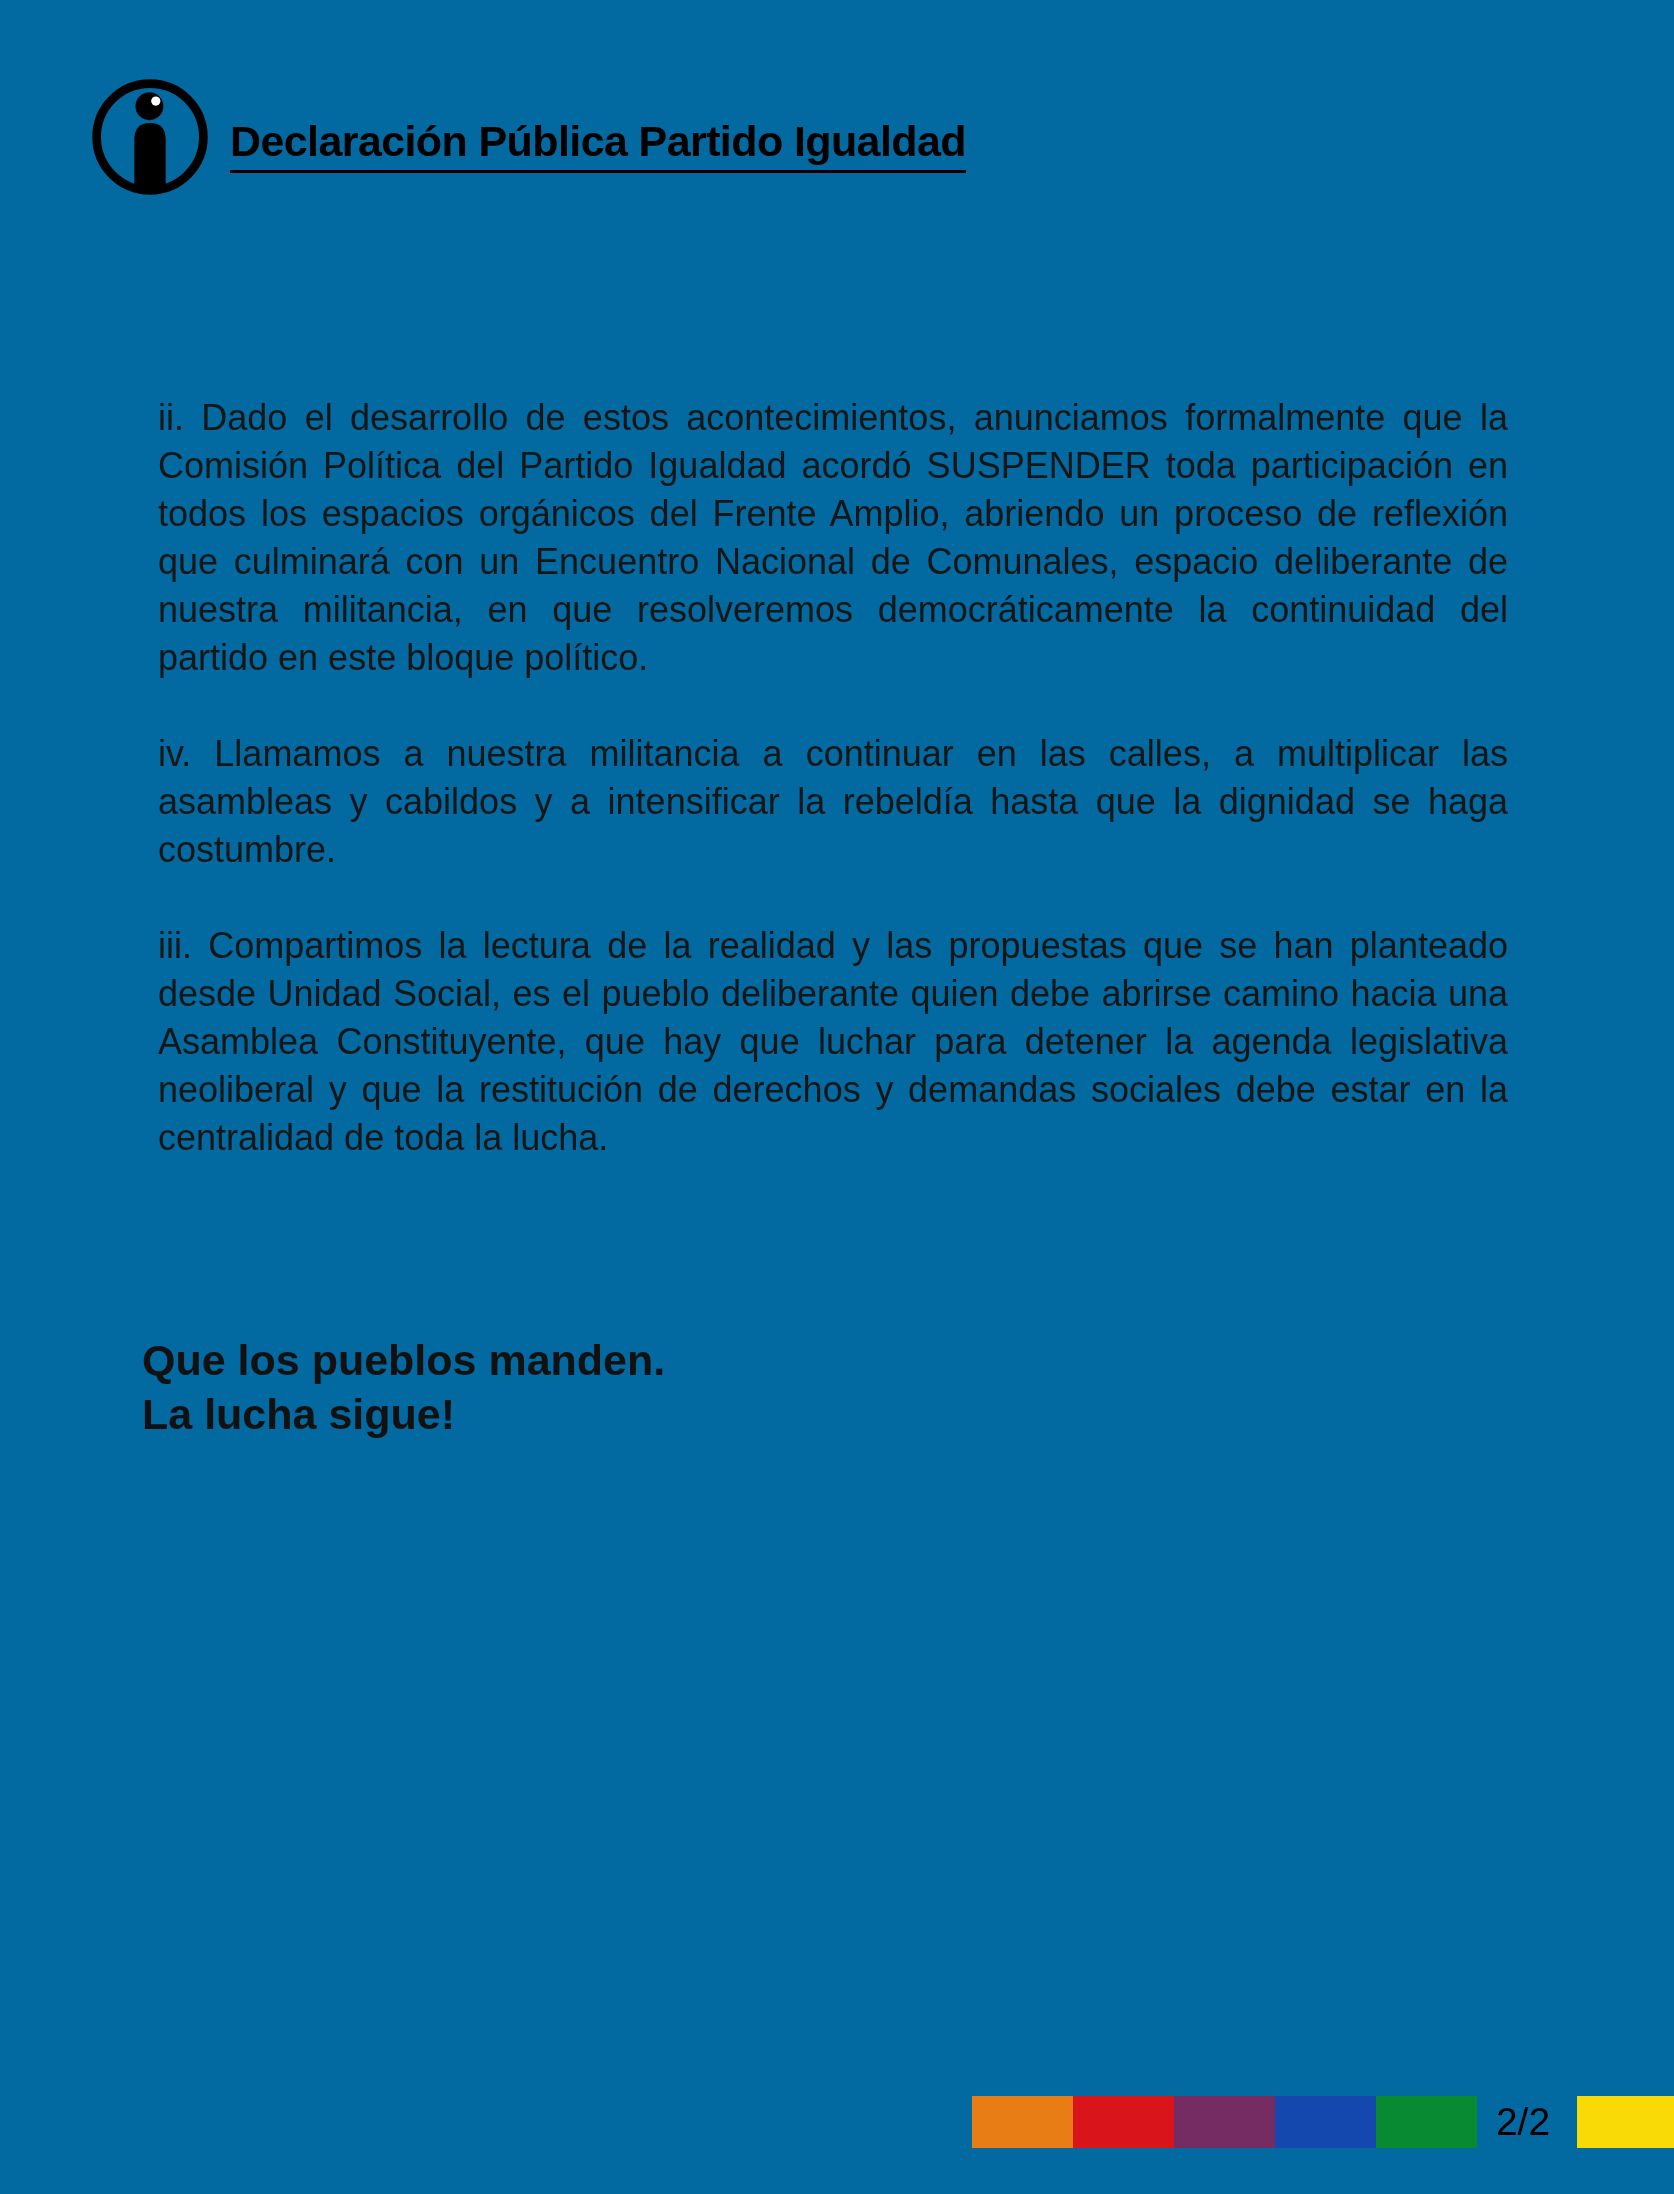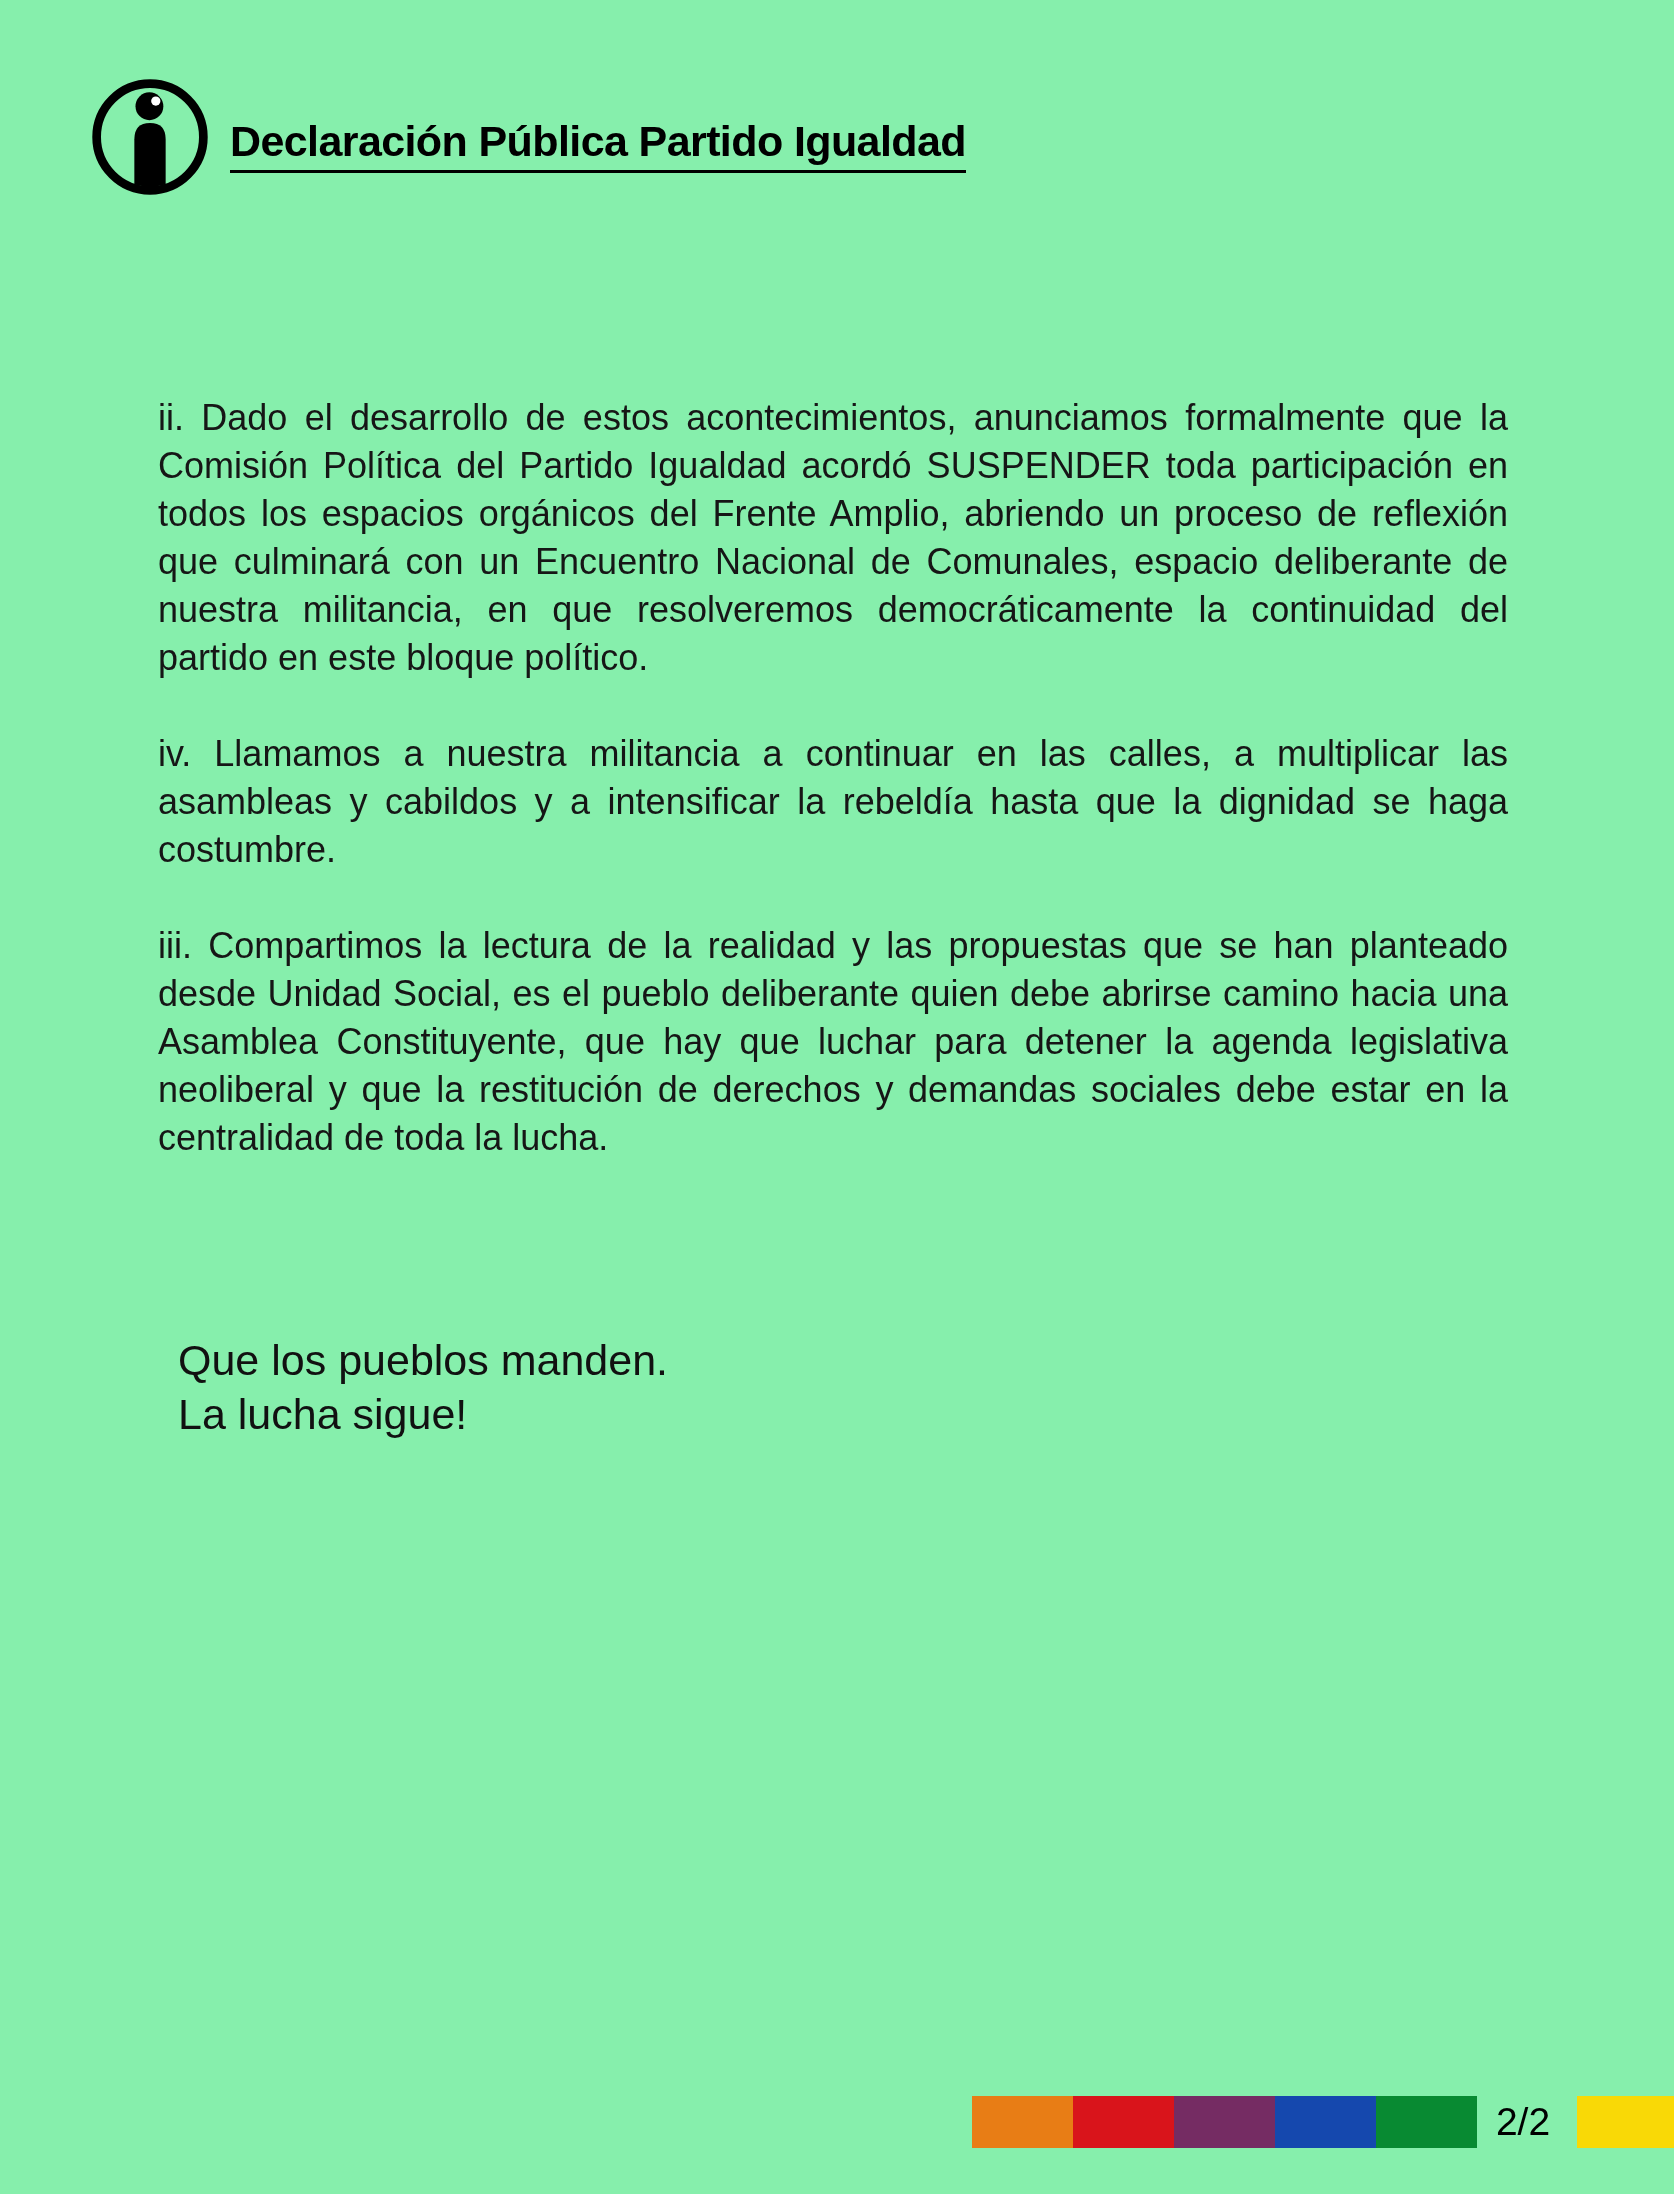--- a/index.html
+++ b/index.html
@@ -4,21 +4,21 @@
 <style>
   html, body {
     margin: 0;
     padding: 0;
     background: #ffffff;
   }
   .page {
     position: relative;
     width: 1674px;
     height: 2194px;
-    background: #86efac;
+    background: #0369a1;
     overflow: hidden;
     font-family: "Liberation Sans", sans-serif;
     color: #161616;
   }
 
   
   .logo {
     position: absolute;
     left: 92px;
     top: 79px;
@@ -59,23 +59,22 @@
     margin-top: 48px;
   }
 
   .slogan {
     position: absolute;
     left: 142px;
     top: 1333px;
     width: 1382px;
     font-size: 43px;
     line-height: 54px;
-    font-weight: normal;
+    font-weight: bold;
     color: #111111;
-    margin-left: 36px;
   }
   .slogan p { margin: 0; }
 
   .dateline {
     position: absolute;
     left: 142px;
     top: 1529px;
     width: 1382px;
     margin: 0;
     font-size: 39px;

